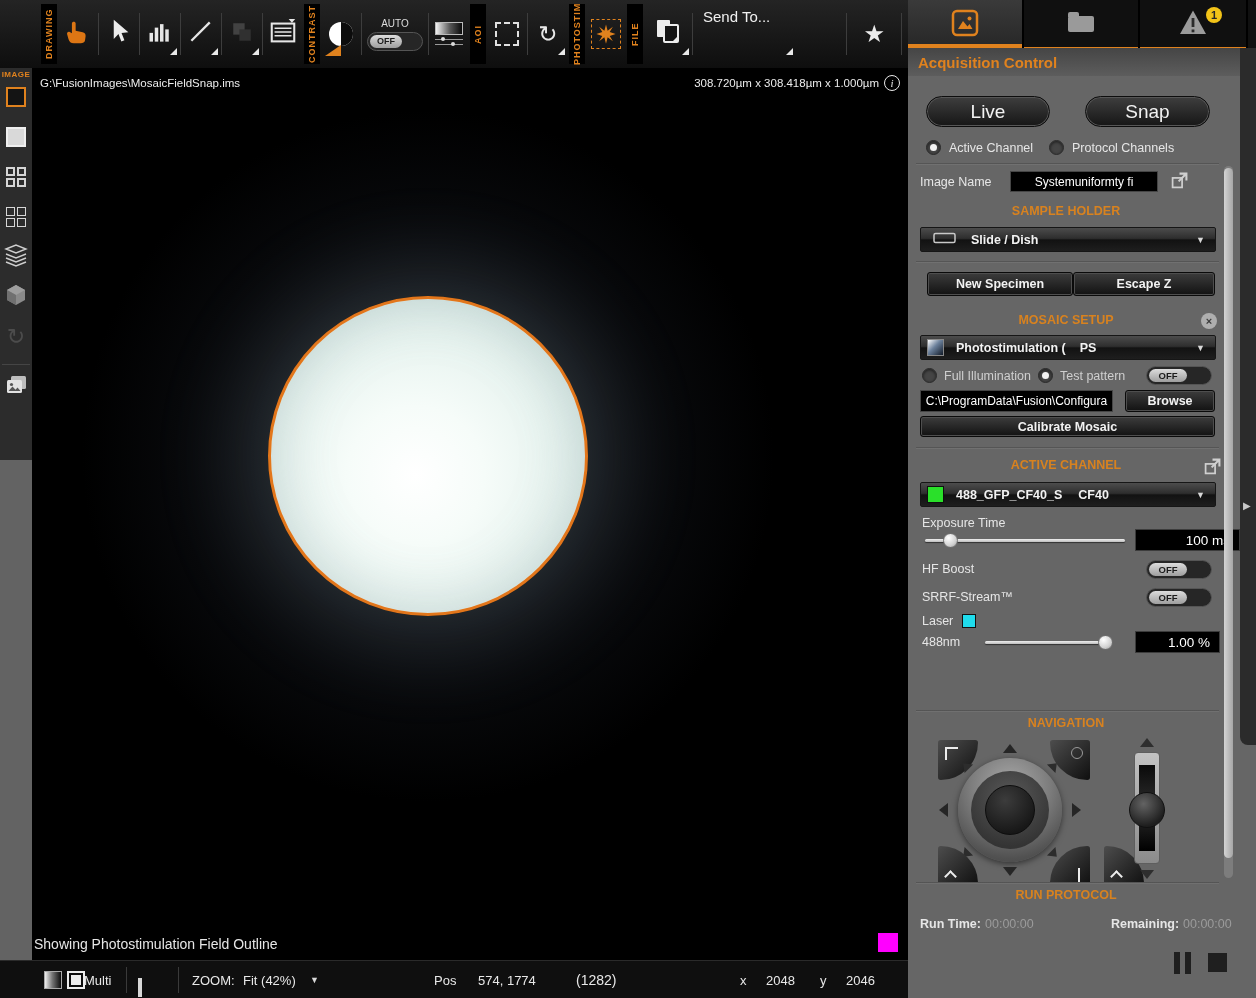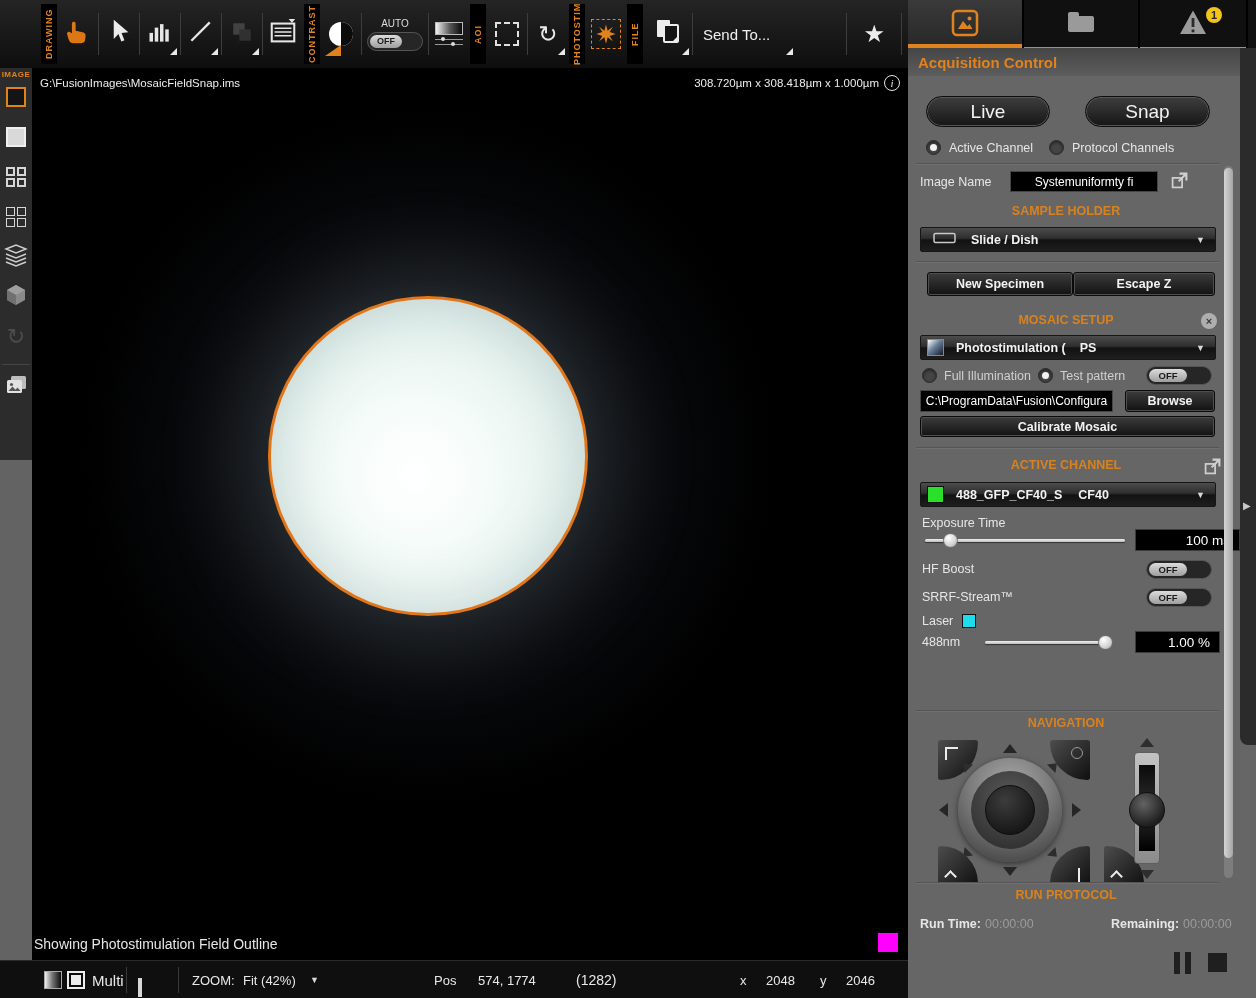--- a/index.html
+++ b/index.html
@@ -16,21 +16,21 @@
   .toggle{width:56px;height:19px;border-radius:10px;background:#262626;border:1px solid #555;position:relative;}
   .toggle .knob{position:absolute;left:2px;top:2px;width:32px;height:13px;border-radius:8px;background:linear-gradient(#dcdcdc,#9e9e9e);color:#1c1c1c;font-size:9px;font-weight:bold;text-align:center;line-height:13px;}
   .contrast-circ{width:24px;height:24px;border-radius:50%;background:#fff;position:relative;overflow:hidden;}
   .contrast-circ i{position:absolute;right:0;top:0;width:50%;height:100%;background:#0c0c0c;}
   .contrast-tri{position:absolute;left:4px;bottom:4px;width:0;height:0;border-left:16px solid transparent;border-bottom:11px solid #e0821e;filter:grayscale(0);}
   .disp-rect{width:28px;height:13px;border:1px solid #bbb;background:linear-gradient(90deg,#f2f2f2,#555 55%,#0a0a0a);}
   .disp-sliders{width:28px;height:10px;margin-top:2px;background:linear-gradient(#999,#999) 0 2px/28px 1px no-repeat,linear-gradient(#999,#999) 0 7px/28px 1px no-repeat;position:relative;}
   .disp-sliders b{position:absolute;width:4px;height:4px;border-radius:50%;background:#ddd;top:0;}
   .aoi-box{width:24px;height:24px;border:2px dashed #e0e0e0;}
   .ps-box{width:30px;height:30px;border:1px dashed #e0821e;display:flex;align-items:center;justify-content:center;}
-  .sendto{display:flex;align-items:center;padding:0 26px 0 10px;height:52px;position:relative;font-size:15px;color:#f0f0f0;}
+  .sendto{display:flex;align-items:flex-start;padding:0 26px 0 10px;height:52px;position:relative;font-size:15px;color:#f0f0f0;}
   .tb-right{margin-left:auto;display:flex;align-items:center;height:100%;}
   .star{font-size:24px;color:#ececec;padding:0 16px;}
   
   .lsb{position:absolute;left:0;top:68px;width:32px;height:892px;background:#636363;}
   .lsb-dark{position:absolute;left:0;top:0;width:32px;height:392px;background:#2c2c2c;}
   .lsb-image{position:absolute;top:2px;width:32px;text-align:center;font-size:8px;font-weight:bold;color:#e0821e;letter-spacing:.5px;}
   .lsb-ic{position:absolute;left:5px;width:22px;height:22px;display:flex;align-items:center;justify-content:center;}
   .sq-active{width:20px;height:20px;border:2px solid #e0821e;background:#141414;}
   .sq-white{width:20px;height:20px;background:#d9d9d9;border:2px solid #efefef;}
   .grid4{display:grid;grid-template-columns:9px 9px;grid-template-rows:9px 9px;gap:2px;}
@@ -288,21 +288,21 @@
       <div class="glow"></div>
       <div class="psf"></div>
       <div class="ov-status">Showing Photostimulation Field Outline</div>
       <div class="marker" style="background:#ff00ff"></div>
     </div>
   </div>
 
   <div class="sbar">
     <span class="gradsq" style="left:44px"></span>
     <span class="whitesq" style="left:67px"></span>
-    <span style="left:92px;font-size:15px">Multi</span>
+    <span style="left:84px;font-size:13px">Multi</span>
     <span class="vsep" style="left:126px"></span>
     <span class="ruler" style="left:138px"><i></i></span>
     <span class="vsep" style="left:178px"></span>
     <span style="left:192px">ZOOM:</span>
     <span style="left:243px">Fit (42%)</span>
     <span class="caret" style="left:310px">▼</span>
     <span style="left:434px">Pos</span>
     <span style="left:478px">574, 1774</span>
     <span style="left:576px;font-size:14px">(1282)</span>
     <span style="left:740px">x</span>

